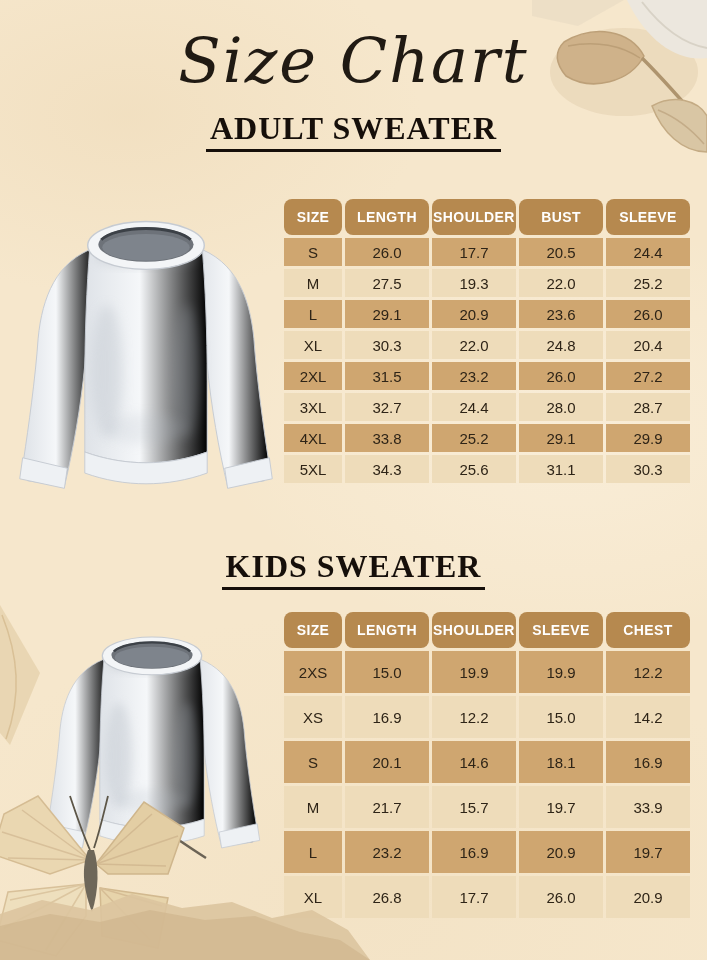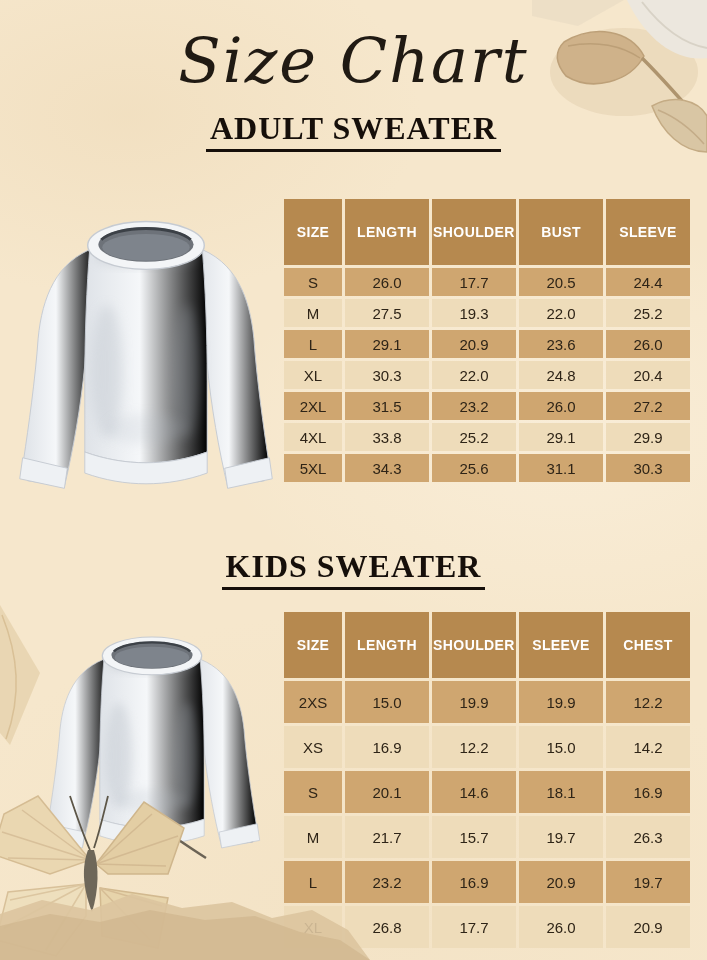--- a/index.html
+++ b/index.html
@@ -48,21 +48,22 @@
     border-spacing:3px;
     table-layout:fixed;
   }
   table.size-table th{
     background:var(--header-bg,#b6894f);
     color:var(--header-text,#ffffff);
     font-size:14px; font-weight:bold;
     letter-spacing:.4px;
     height:36px; width:82px;
     text-align:center; vertical-align:middle;
-    padding:15px 1px;
+    padding:0 1px;
+    border-radius:8px;
   }
   table.size-table th:first-child{width:56px;}
   table.size-table td{
     font-size:15px;
     color:var(--cell-text,#2e2417);
     text-align:center; vertical-align:middle;
     padding:0 2px;
   }
   table.adult td{height:28px;}
   table.kids td{height:42px;}
@@ -185,20 +186,27 @@
             <td>20.4</td>
           </tr>
           <tr>
             <td>2XL</td>
             <td>31.5</td>
             <td>23.2</td>
             <td>26.0</td>
             <td>27.2</td>
           </tr>
           <tr>
+            <td>3XL</td>
+            <td>32.7</td>
+            <td>24.4</td>
+            <td>28.0</td>
+            <td>28.7</td>
+          </tr>
+          <tr>
             <td>4XL</td>
             <td>33.8</td>
             <td>25.2</td>
             <td>29.1</td>
             <td>29.9</td>
           </tr>
           <tr>
             <td>5XL</td>
             <td>34.3</td>
             <td>25.6</td>
@@ -248,21 +256,21 @@
             <td>20.1</td>
             <td>14.6</td>
             <td>18.1</td>
             <td>16.9</td>
           </tr>
           <tr>
             <td>M</td>
             <td>21.7</td>
             <td>15.7</td>
             <td>19.7</td>
-            <td>26.3</td>
+            <td>33.9</td>
           </tr>
           <tr>
             <td>L</td>
             <td>23.2</td>
             <td>16.9</td>
             <td>20.9</td>
             <td>19.7</td>
           </tr>
           <tr>
             <td>XL</td>

